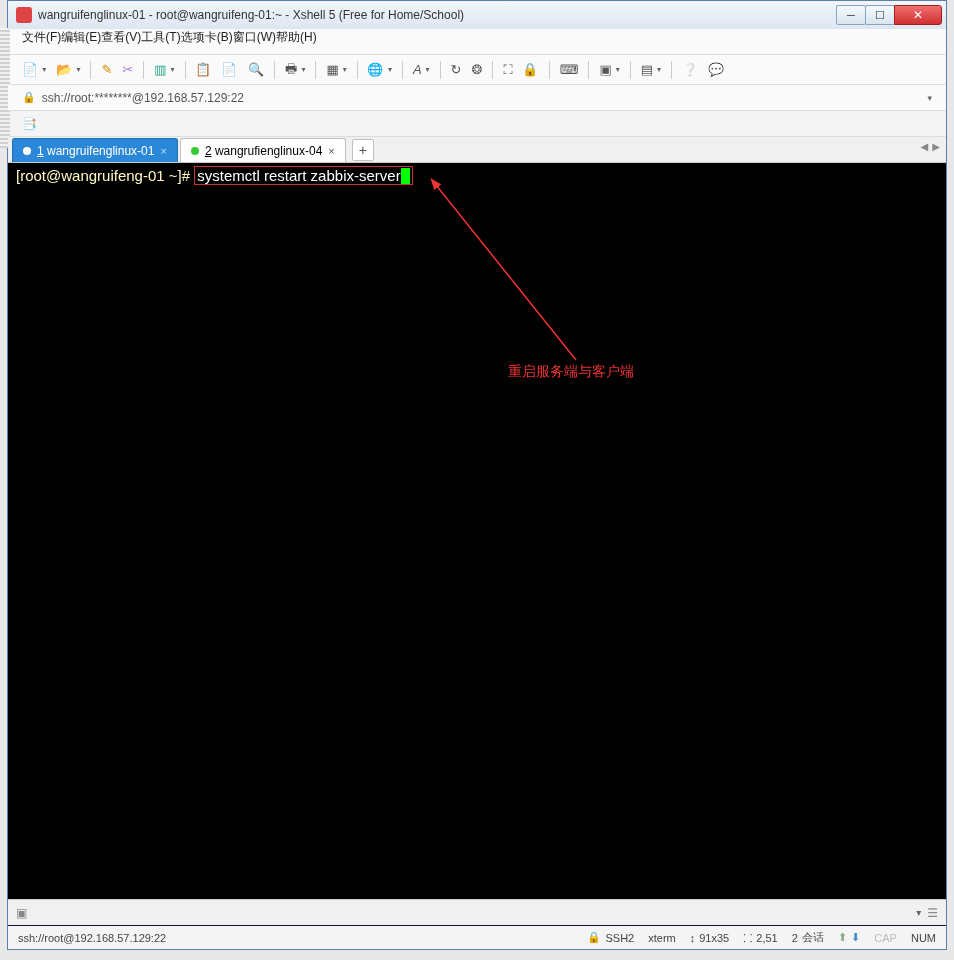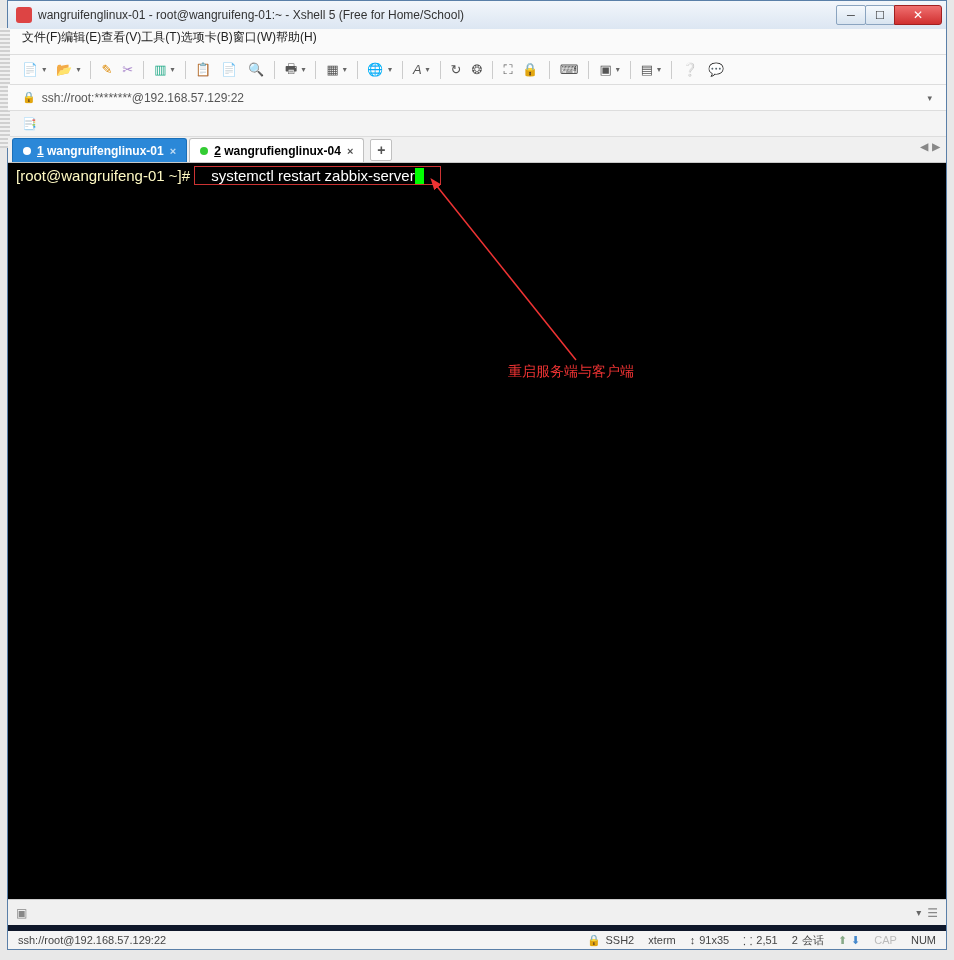--- a/index.html
+++ b/index.html
@@ -31,46 +31,46 @@
 .addressbar .lock { font-size: 11px; color: #888; }
 .addressbar .dd-arrow { margin-left: auto; color: #666; font-size: 9px; }
 
 
 .tipbar { height: 26px; background: #f4f4f4; border-bottom: 1px solid #ddd; display: flex; align-items: center; padding: 0 14px; font-size: 12px; color: #666; gap: 6px; }
 
 
 .strip { position: absolute; left: 0; top: 28px; width: 10px; height: 120px; background: repeating-linear-gradient(0deg,#d0d0d0,#d0d0d0 2px,#f0f0f0 2px,#f0f0f0 4px); }
 
 
-.tabrow { height: 26px; background: #f0f0f0; border-bottom: 1px solid #c8c8c8; display: flex; align-items: flex-end; padding: 0 4px; position: relative; font-weight: bold; }
+.tabrow { height: 26px; background: #f0f0f0; border-bottom: 1px solid #c8c8c8; display: flex; align-items: flex-end; padding: 0 4px; position: relative; }
 .tab { height: 24px; padding: 0 10px; display: flex; align-items: center; font-size: 12px; gap: 6px; border: 1px solid #c0c0c0; border-bottom: none; background: #fff; margin-right: 2px; border-radius: 3px 3px 0 0; }
 .tab.active { background: #2b88d8; color: #fff; border-color: #1a6fb8; }
 .tab .dot { width: 8px; height: 8px; border-radius: 50%; }
 .tab.active .dot { background: #fff; }
 .tab .dot.green { background: #3c3; }
 .tab .x { font-size: 11px; opacity: .7; }
 .tab u { text-decoration: underline; }
 .newtab { width: 22px; height: 22px; border: 1px solid #c0c0c0; background: #fff; display: flex; align-items: center; justify-content: center; font-size: 14px; color: #555; border-radius: 2px; margin-left: 4px; margin-bottom: 1px; }
 .tab-nav-arrows { position: absolute; right: 6px; top: 4px; font-size: 10px; color: #888; display: flex; gap: 4px; }
 
 
 .terminal { flex: 1; background: #000; color: #ccc; font-family: "Consolas","Courier New",monospace; font-size: 15px; padding: 4px 8px; position: relative; white-space: pre; overflow: hidden; }
 .prompt { color: #fef9c3; }
-.cmd-box { border: 1px solid #c33; padding: 0 16px; color: #fff; }
+.cmd-box { border: 1px solid #c33; padding: 0 2px; color: #fff; }
 .cursor { display: inline-block; width: 9px; height: 16px; background: #0f0; vertical-align: text-bottom; }
 .annotation { position: absolute; left: 500px; top: 200px; color: #e33; font-size: 14px; font-family: "Microsoft YaHei"; }
 .arrow-svg { position: absolute; left: 418px; top: 12px; pointer-events: none; }
 
 
 .inputrow { height: 26px; background: #f0f0f0; border-top: 1px solid #ccc; display: flex; align-items: center; padding: 0 8px; font-size: 12px; color: #888; gap: 6px; }
 .inputrow .field { flex: 1; margin-top: 47px; }
 .inputrow .dd2 { color: #666; font-size: 10px; }
 
 
-.statusbar { height: 24px; background: #f4f4f4; border-top: 6px solid #0f172a; display: flex; align-items: center; padding: 0 10px; font-size: 11px; color: #444; gap: 14px; }
+.statusbar { height: 24px; background: #f4f4f4; border-top: 1px solid #0f172a; display: flex; align-items: center; padding: 0 10px; font-size: 11px; color: #444; gap: 14px; }
 .statusbar .left { flex: 1; }
 .statusbar .cell { display: flex; align-items: center; gap: 4px; }
 .arrow-up { color: #8a8; }
 .arrow-down { color: #48c; }
 </style>
 </head>
 <body>
 
 <div class="window">
 

